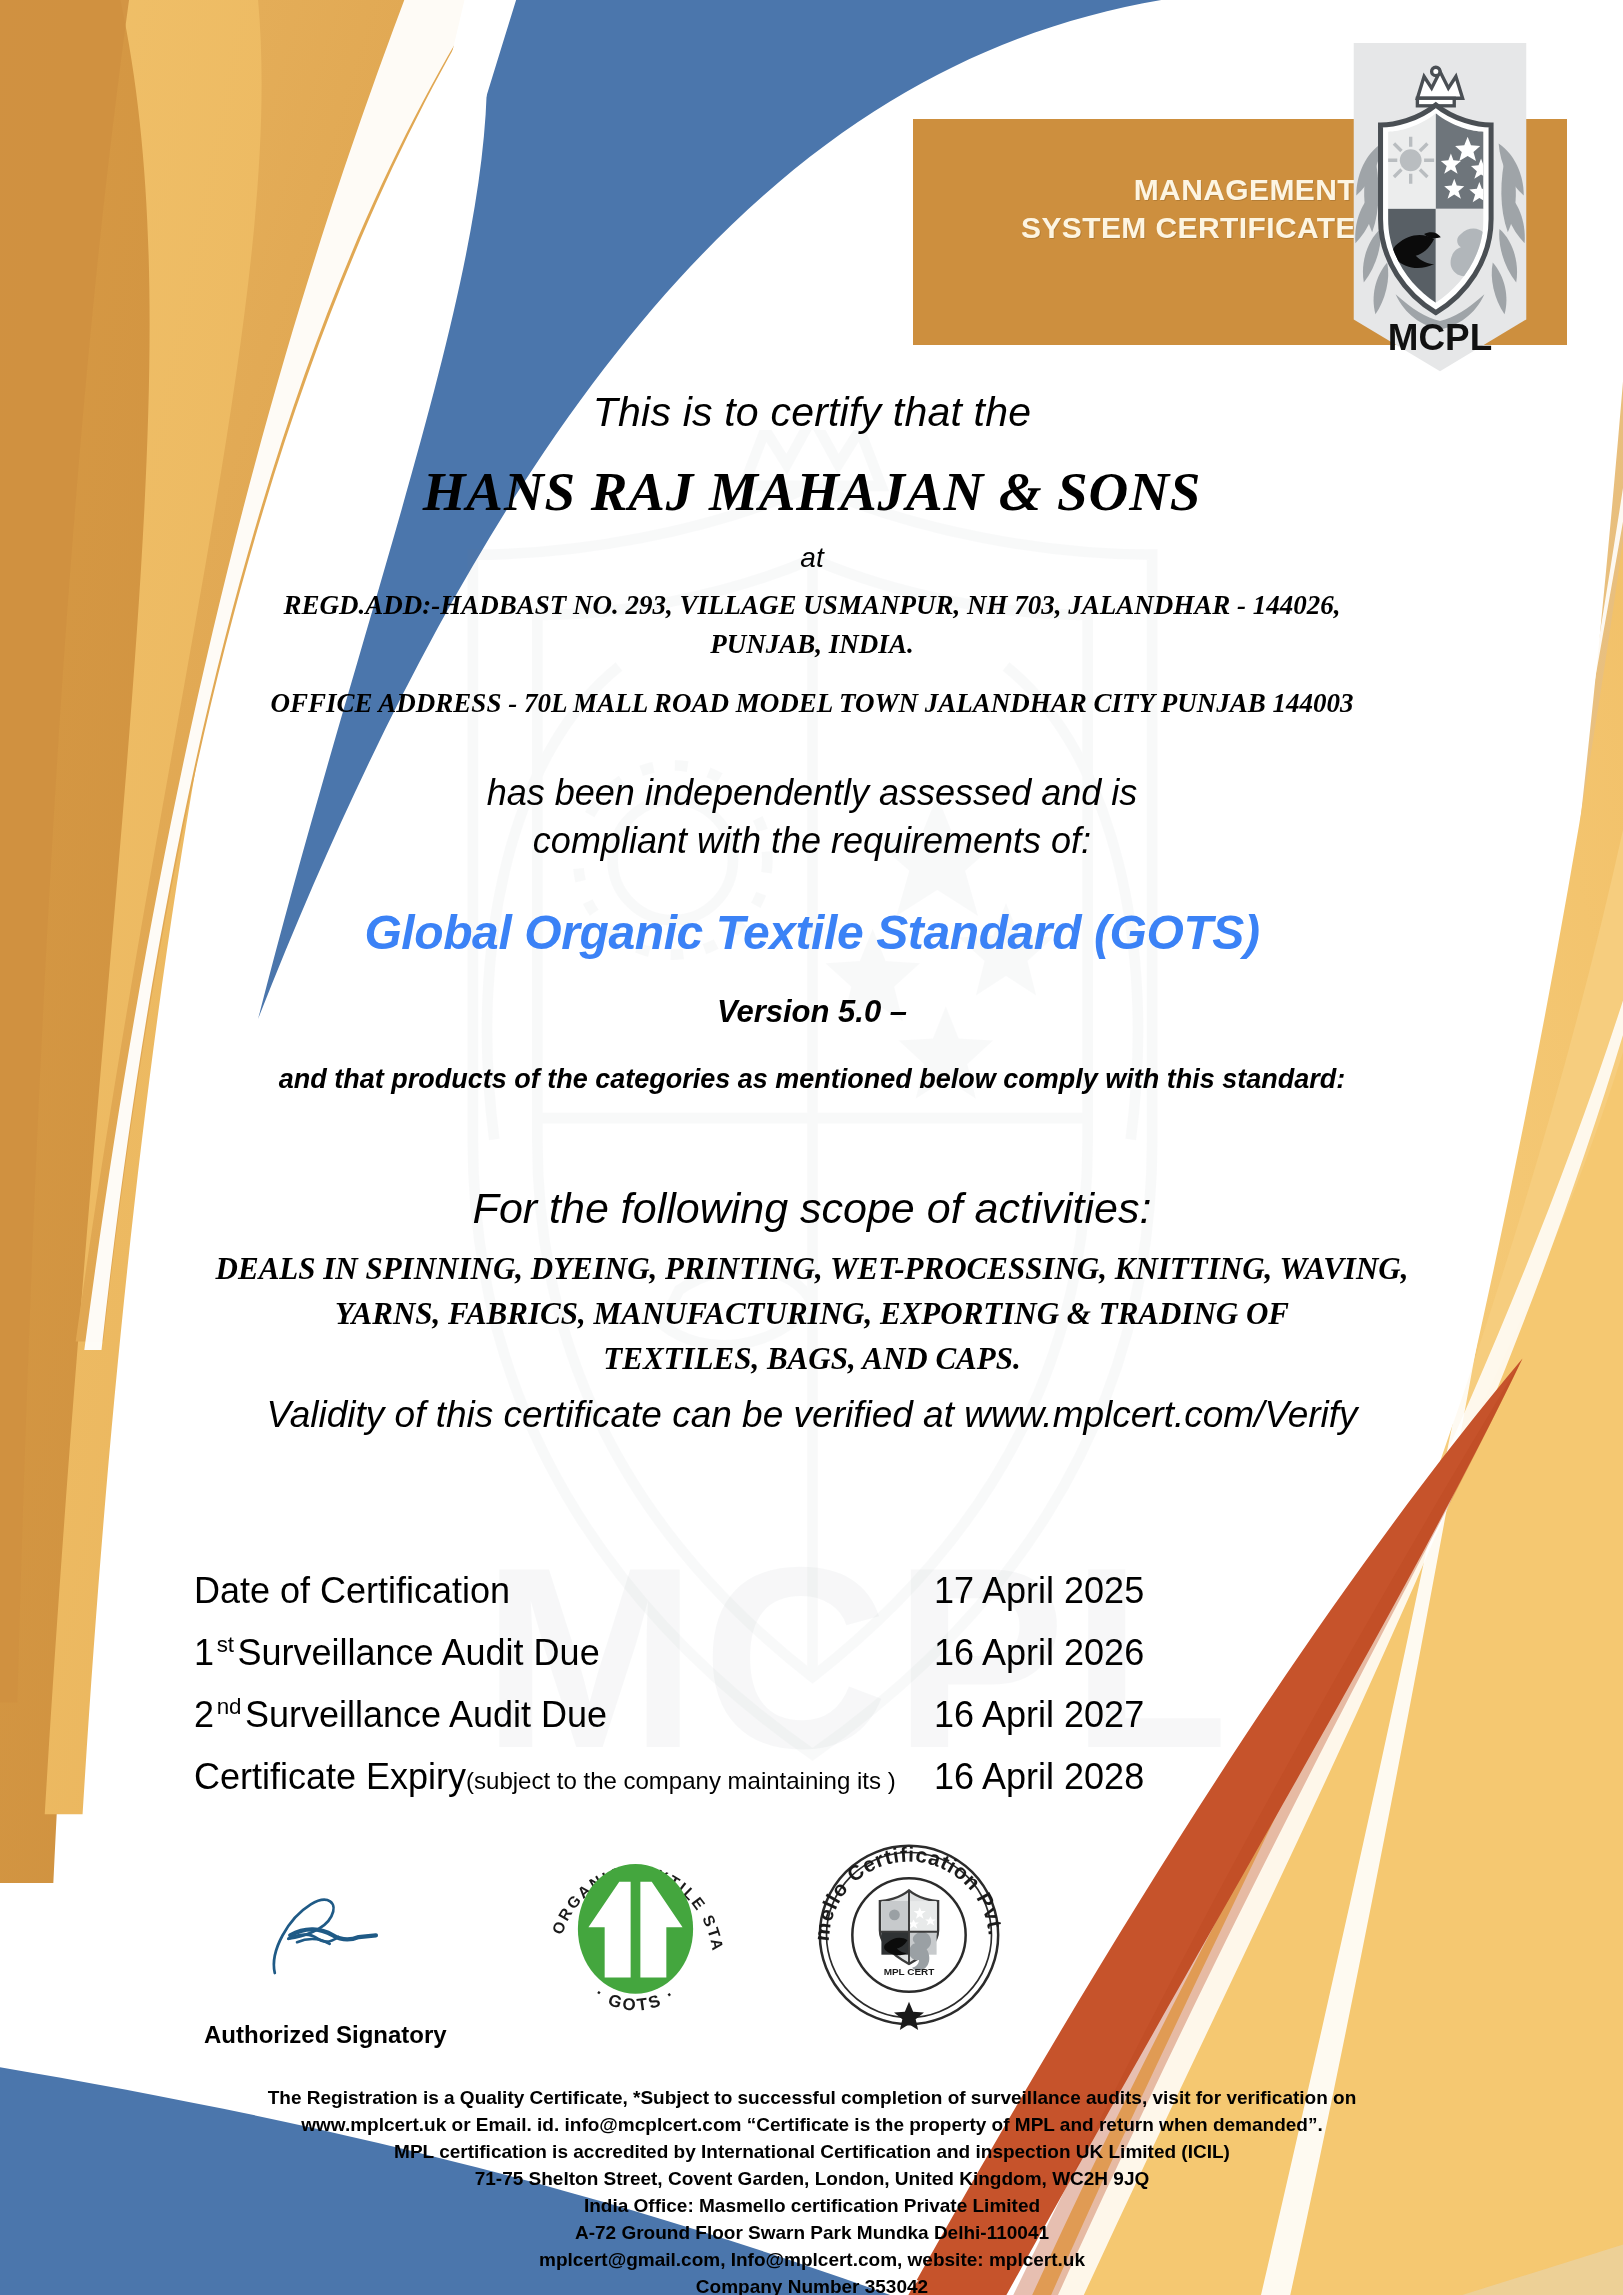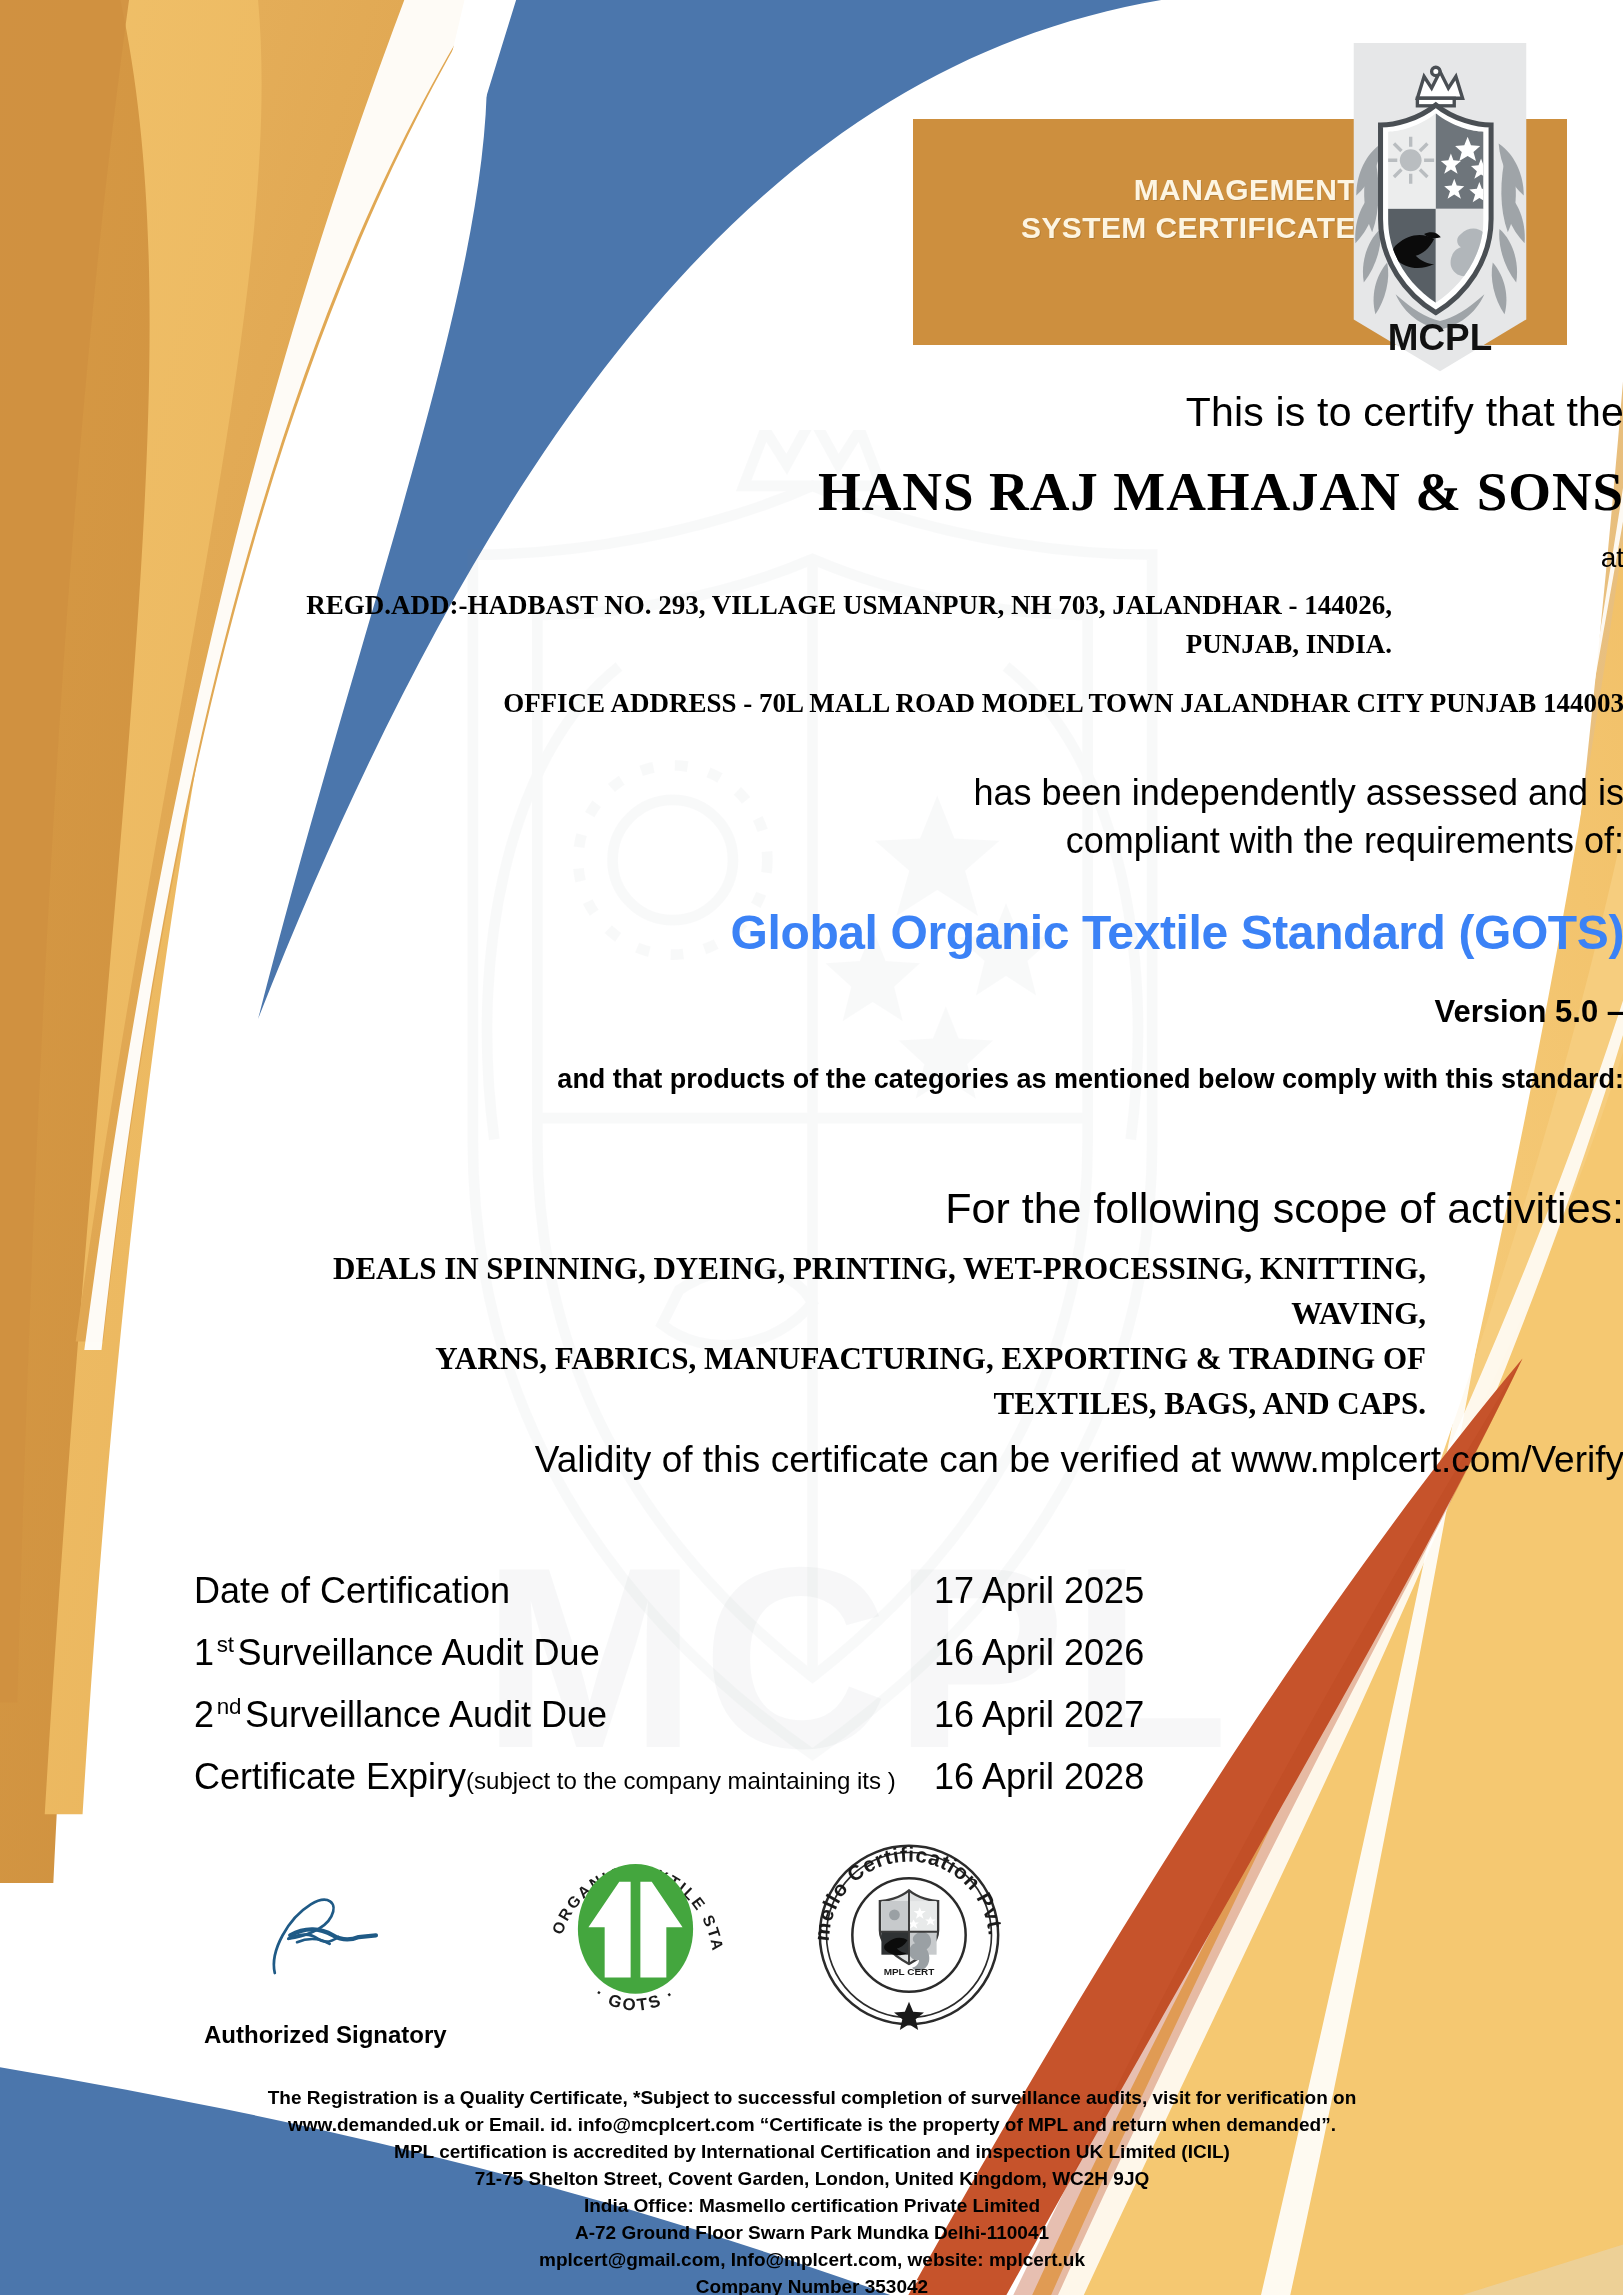--- a/index.html
+++ b/index.html
@@ -18,21 +18,21 @@
   .shield-holder{position:absolute;left:430px;top:-76px;width:194px;height:335px;}
 
   
   .watermark{position:absolute;left:361px;top:430px;width:903px;height:1505px;
       opacity:.045;pointer-events:none;}
   .wm-text{position:absolute;left:482px;top:1509px;font-size:258px;font-weight:bold;
       color:#9aa3ab;opacity:.075;letter-spacing:5.2px;font-family:"Liberation Sans",sans-serif;}
 
   
   .content{position:absolute;left:0;top:0;width:1624px;}
-  .c{ text-align:right; }
+  .c{ text-align:center;font-style:italic; }
   .certify{font-size:41px;margin-top:389px;font-weight:normal;letter-spacing:0.2px;}
   .company{font-family:"Liberation Serif",serif;font-weight:bold;font-size:55px;
       margin-top:24px;letter-spacing:0.9px;}
   .at{font-size:28px;margin-top:19px;}
   .addr{font-family:"Liberation Serif",serif;font-weight:bold;font-size:27px;
       line-height:1.45;margin-top:12px;padding:0 232px;}
   .addr2{font-family:"Liberation Serif",serif;font-weight:bold;font-size:27px;
       margin-top:24px;}
   .assessed{font-size:36px;line-height:1.32;margin-top:50px;}
   .standard{font-size:48px;font-weight:bold;color:#3b82f6;margin-top:41px;letter-spacing:-0.4px;}
@@ -333,21 +333,21 @@
     <path d="M30 98 C24 72 46 34 72 18 C92 6 104 16 96 32 C88 48 62 56 46 58"></path>
     <path d="M46 58 C60 52 72 52 80 58 C88 64 96 62 104 56"></path>
     <path d="M56 62 C70 56 84 58 94 64"></path>
   </g>
   <path d="M48 54 C66 44 84 46 98 54 C108 60 118 60 128 56 L148 54" fill="none" stroke="#1f5a86" stroke-width="5" stroke-linecap="round"></path>
 </svg>
 <div class="sig-label">Authorized Signatory</div>
 
 <div class="footer">
   <div>The Registration is a Quality Certificate, *Subject to successful completion of surveillance audits, visit for verification on</div>
-  <div>www.demanded.uk or Email. id. info@mcplcert.com “Certificate is the property of MPL and return when demanded”.</div>
+  <div>www.mplcert.uk or Email. id. info@mcplcert.com “Certificate is the property of MPL and return when demanded”.</div>
   <div>MPL certification is accredited by International Certification and inspection UK Limited (ICIL)</div>
   <div>71-75 Shelton Street, Covent Garden, London, United Kingdom, WC2H 9JQ</div>
   <div>India Office: Masmello certification Private Limited</div>
   <div>A-72 Ground Floor Swarn Park Mundka Delhi-110041</div>
   <div>mplcert@gmail.com, Info@mplcert.com, website: mplcert.uk</div>
   <div>Company Number 353042</div>
 </div>
 
 
 </body></html>

